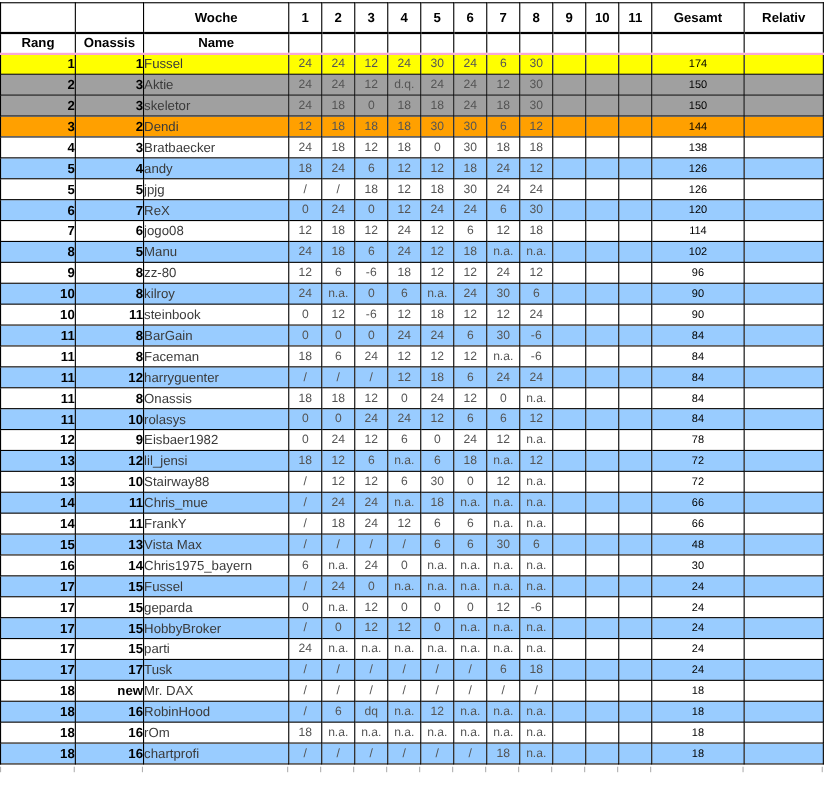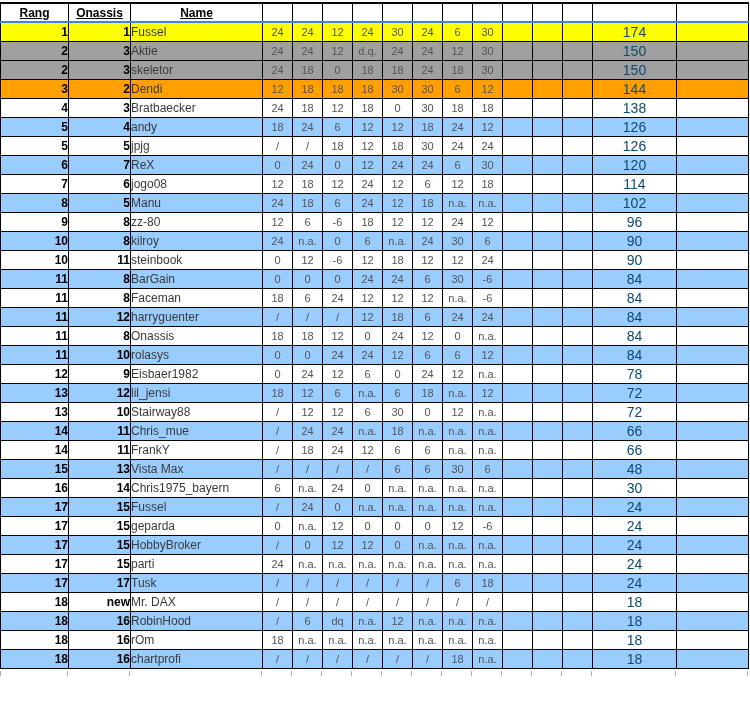--- a/index.html
+++ b/index.html
@@ -40,22 +40,21 @@
     color: #000000;
     text-align: center;
     vertical-align: middle;
   }
   th.blank-corner {
     border: none;
     background: #ffffff;
   }
   tr.h2 th {
     border-top: 2px solid #000000;
-    border-bottom: 2px solid #3b82f6;
-    text-decoration: underline;
+    border-bottom: 2px solid #f9a8d4;
   }
   td.rang, td.vorwoche {
     font-weight: bold;
     font-size: 12px;
     color: #000000;
     text-align: right;
     padding-right: 4px;
     vertical-align: middle;
   }
   td.name {
@@ -65,22 +64,22 @@
     padding-left: 3px;
     vertical-align: middle;
   }
   td.week {
     font-size: 11px;
     color: #545454;
     text-align: center;
     vertical-align: middle;
   }
   td.gesamt {
-    font-size: 14px;
-    color: #0c4a6e;
+    font-size: 10px;
+    color: #000000;
     text-align: center;
     vertical-align: middle;
   }
   td.relativ { }
   .ticks {
     display: flex;
     width: 749px;
     height: 5px;
     margin-top: 2px;
   }
@@ -110,20 +109,39 @@
         <col style="width: 30px;">
         <col style="width: 30px;">
         <col style="width: 30px;">
         <col style="width: 30px;">
         <col style="width: 30px;">
         <col style="width: 30px;">
         <col style="width: 84px;">
         <col style="width: 72px;">
       </colgroup>
     <thead>
+      <tr class="h1">
+        <th class="blank-corner"></th>
+        <th class="blank-corner"></th>
+        <th>Woche</th>
+
+        <th>1</th>
+          <th>2</th>
+          <th>3</th>
+          <th>4</th>
+          <th>5</th>
+          <th>6</th>
+          <th>7</th>
+          <th>8</th>
+          <th>9</th>
+          <th>10</th>
+          <th>11</th>
+          <th>Gesamt</th>
+        <th>Relativ</th>
+      </tr>
       <tr class="h2">
         <th>Rang</th>
         <th>Onassis</th>
         <th>Name</th>
 
         <th></th>
           <th></th>
           <th></th>
           <th></th>
           <th></th>

